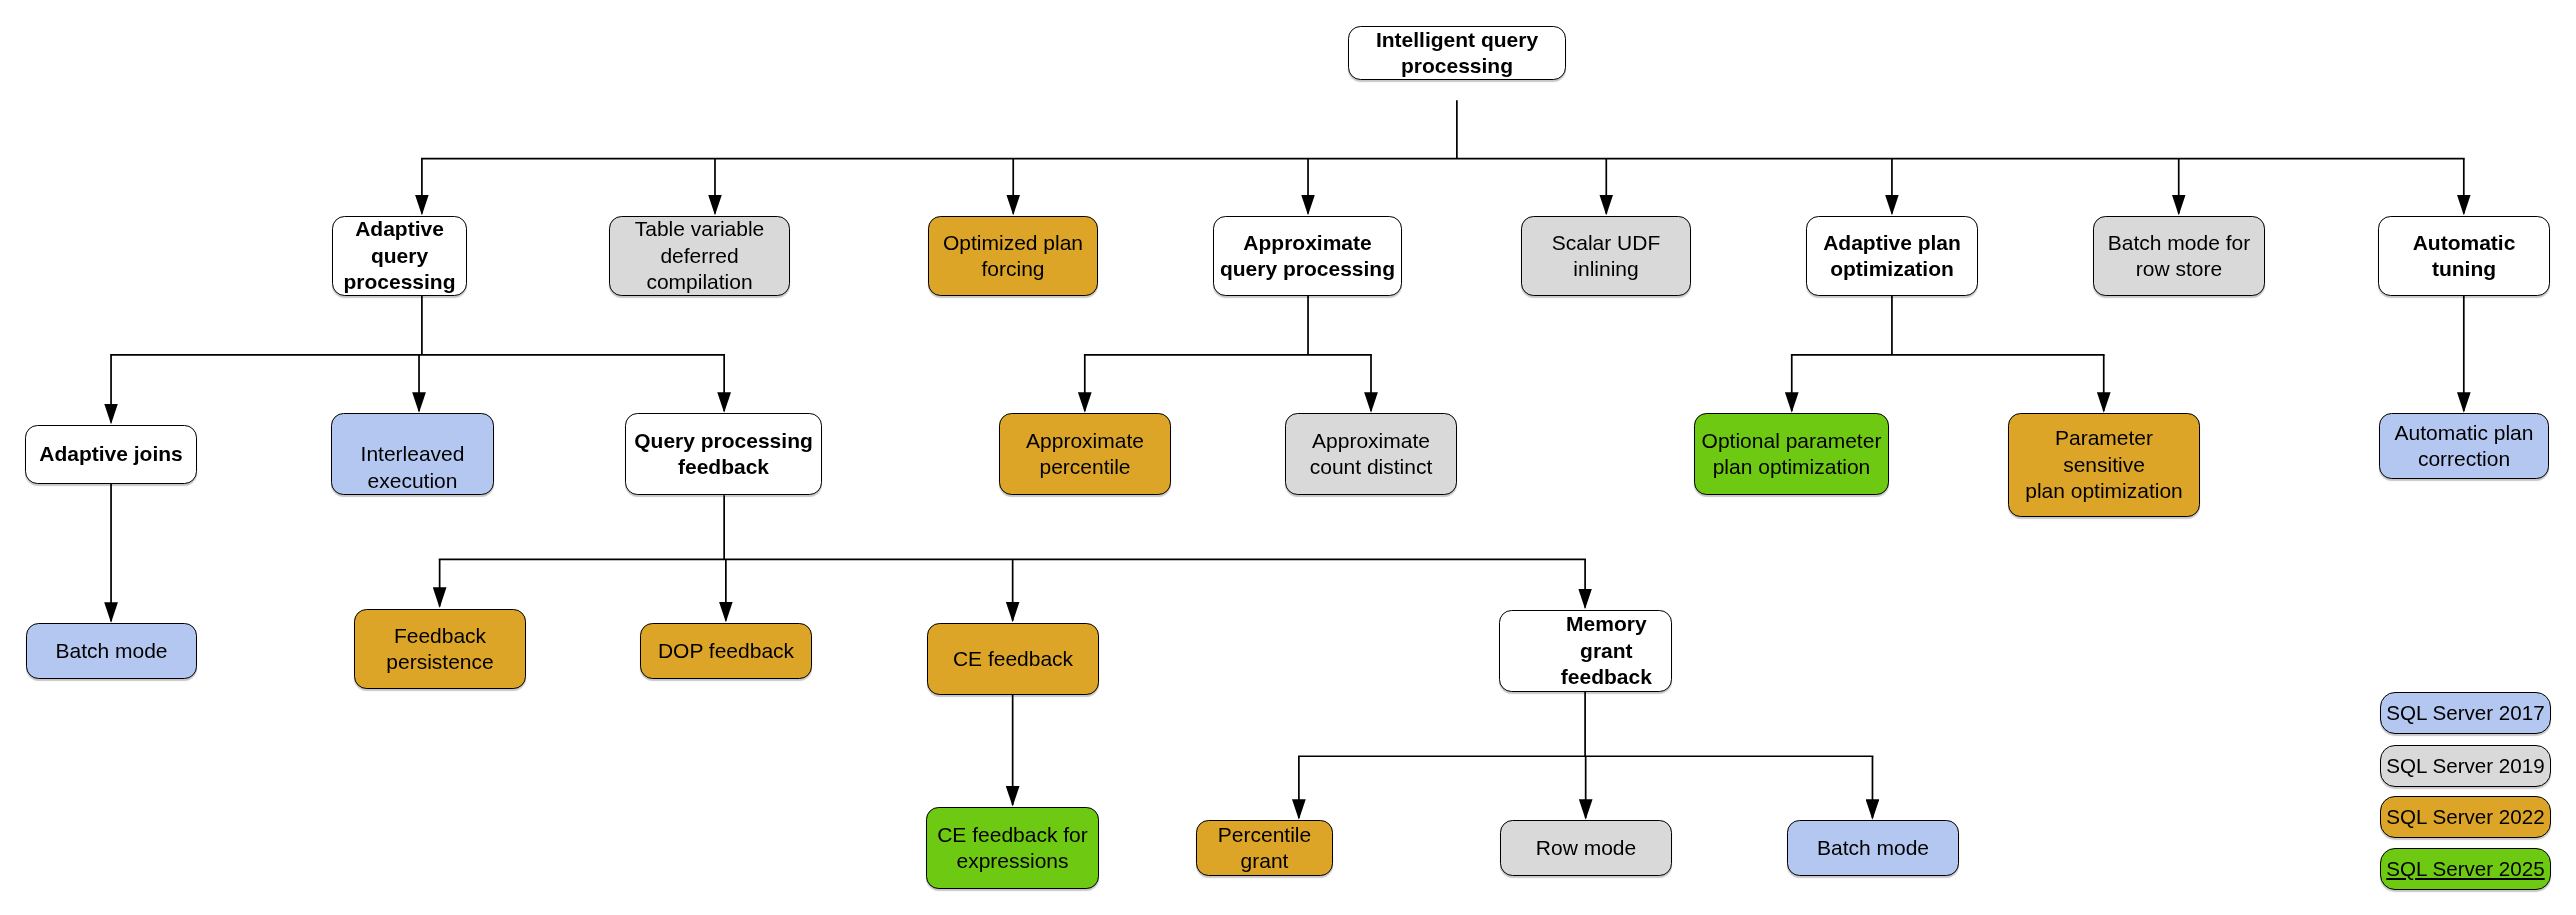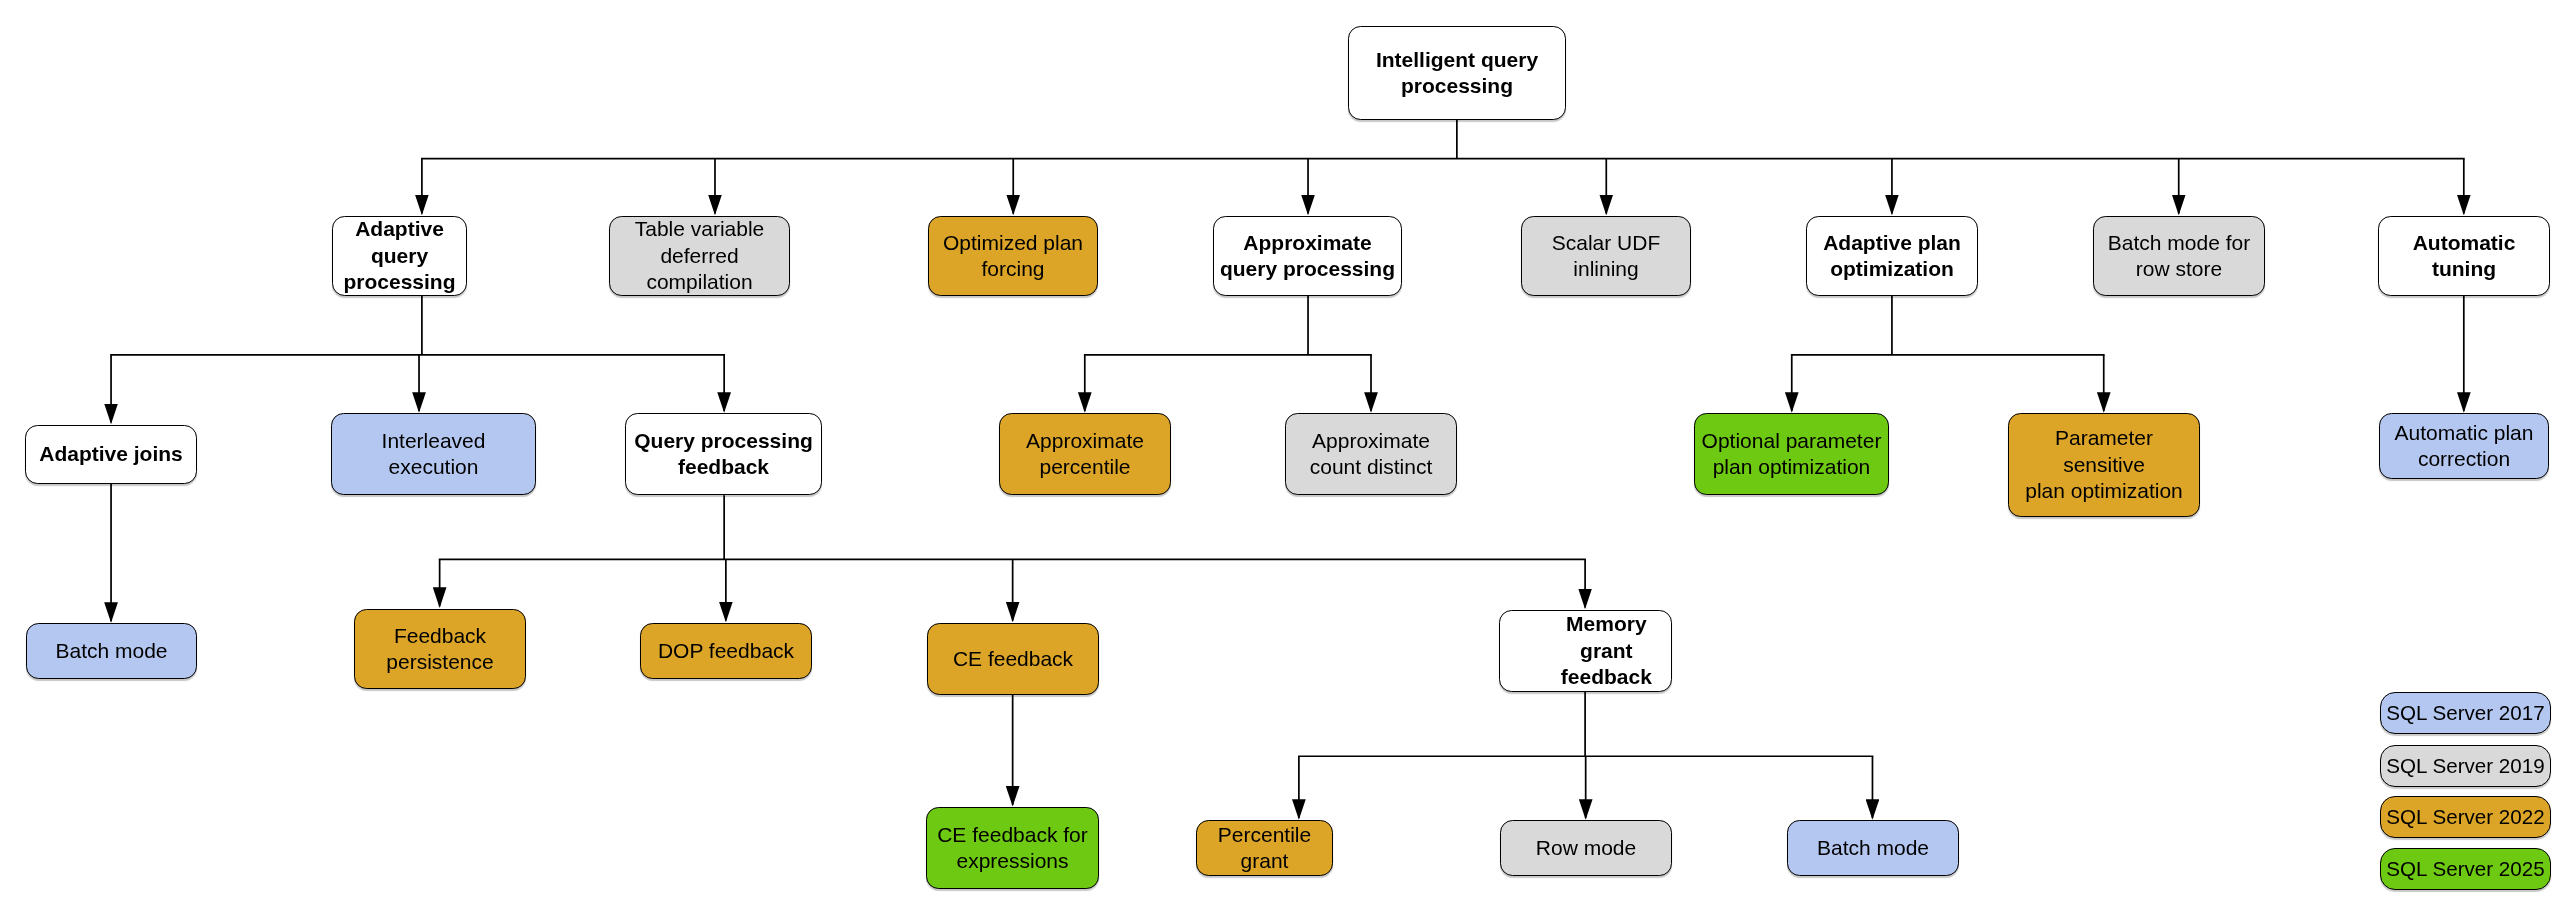--- a/index.html
+++ b/index.html
@@ -82,40 +82,40 @@
         <line x1="2769" y1="977" x2="2769" y2="1061" stroke="#000000" stroke-width="3" marker-end="url(#arrowhead)"></line>
         <line x1="1769" y1="1185" x2="1769" y2="1406" stroke="#000000" stroke-width="3" marker-end="url(#arrowhead)"></line>
         <line x1="2769" y1="1208" x2="2769" y2="1321" stroke="#000000" stroke-width="3"></line>
         <line x1="2267.5" y1="1321" x2="3272.5" y2="1321" stroke="#000000" stroke-width="3"></line>
         <line x1="2269" y1="1321" x2="2269" y2="1429" stroke="#000000" stroke-width="3" marker-end="url(#arrowhead)"></line>
         <line x1="2770" y1="1321" x2="2770" y2="1429" stroke="#000000" stroke-width="3" marker-end="url(#arrowhead)"></line>
         <line x1="3271" y1="1321" x2="3271" y2="1429" stroke="#000000" stroke-width="3" marker-end="url(#arrowhead)"></line>
       </g>
   </svg>
   <div id="nodes">
-      <div class="node white bold" style="left: 1348px; top: 26px; width: 218px; height: 94px;"><span>Intelligent query
+      <div class="node white bold" style="left: 1348px; top: 26px; width: 218px; height: 54px;"><span>Intelligent query
 processing</span></div>
       <div class="node white bold" style="left: 332px; top: 216px; width: 135px; height: 80px; align-items: center;"><span>Adaptive query
 processing</span></div>
       <div class="node gray" style="left: 609px; top: 216px; width: 181px; height: 80px;"><span>Table variable
 deferred compilation</span></div>
       <div class="node gold" style="left: 928px; top: 216px; width: 170px; height: 80px;"><span>Optimized plan
 forcing</span></div>
       <div class="node white bold" style="left: 1213px; top: 216px; width: 189px; height: 80px;"><span>Approximate
 query processing</span></div>
       <div class="node gray" style="left: 1521px; top: 216px; width: 170px; height: 80px;"><span>Scalar UDF
 inlining</span></div>
       <div class="node white bold" style="left: 1806px; top: 216px; width: 172px; height: 80px;"><span>Adaptive plan
 optimization</span></div>
       <div class="node gray" style="left: 2093px; top: 216px; width: 172px; height: 80px;"><span>Batch mode for
 row store</span></div>
       <div class="node white bold" style="left: 2378px; top: 216px; width: 172px; height: 80px;"><span>Automatic
 tuning</span></div>
       <div class="node white bold" style="left: 25px; top: 425px; width: 172px; height: 59px;"><span>Adaptive joins</span></div>
-      <div class="node blue" style="left: 331px; top: 413px; width: 205px; height: 82px;"><span>Interleaved
+      <div class="node blue" style="left: 331px; top: 413px; width: 163px; height: 82px; align-items: flex-end;"><span>Interleaved
 execution</span></div>
       <div class="node white bold" style="left: 625px; top: 413px; width: 197px; height: 82px;"><span>Query processing
 feedback</span></div>
       <div class="node gold" style="left: 999px; top: 413px; width: 172px; height: 82px;"><span>Approximate
 percentile</span></div>
       <div class="node gray" style="left: 1285px; top: 413px; width: 172px; height: 82px;"><span>Approximate
 count distinct</span></div>
       <div class="node green" style="left: 1694px; top: 413px; width: 195px; height: 82px;"><span>Optional parameter
 plan optimization</span></div>
       <div class="node gold" style="left: 2008px; top: 413px; width: 192px; height: 104px;"><span>Parameter sensitive
@@ -138,18 +138,18 @@
   <div id="legend">
       <div class="node blue legend-pill" style="left: 2380px; top: 692px; width: 171px; height: 42px;">
         <span>SQL Server 2017</span>
       </div>
       <div class="node gray legend-pill" style="left: 2380px; top: 745px; width: 171px; height: 42px;">
         <span>SQL Server 2019</span>
       </div>
       <div class="node gold legend-pill" style="left: 2380px; top: 796px; width: 171px; height: 42px;">
         <span>SQL Server 2022</span>
       </div>
-      <div class="node green legend-pill" style="left: 2380px; top: 848px; width: 171px; height: 42px;">
+      <div class="node green legend-pill" style="left: 2380px; top: 848px; width: 171px; height: 42px; text-decoration: underline;">
         <span>SQL Server 2025</span>
       </div>
     </div>
 </div>
 
 
 </body></html>

